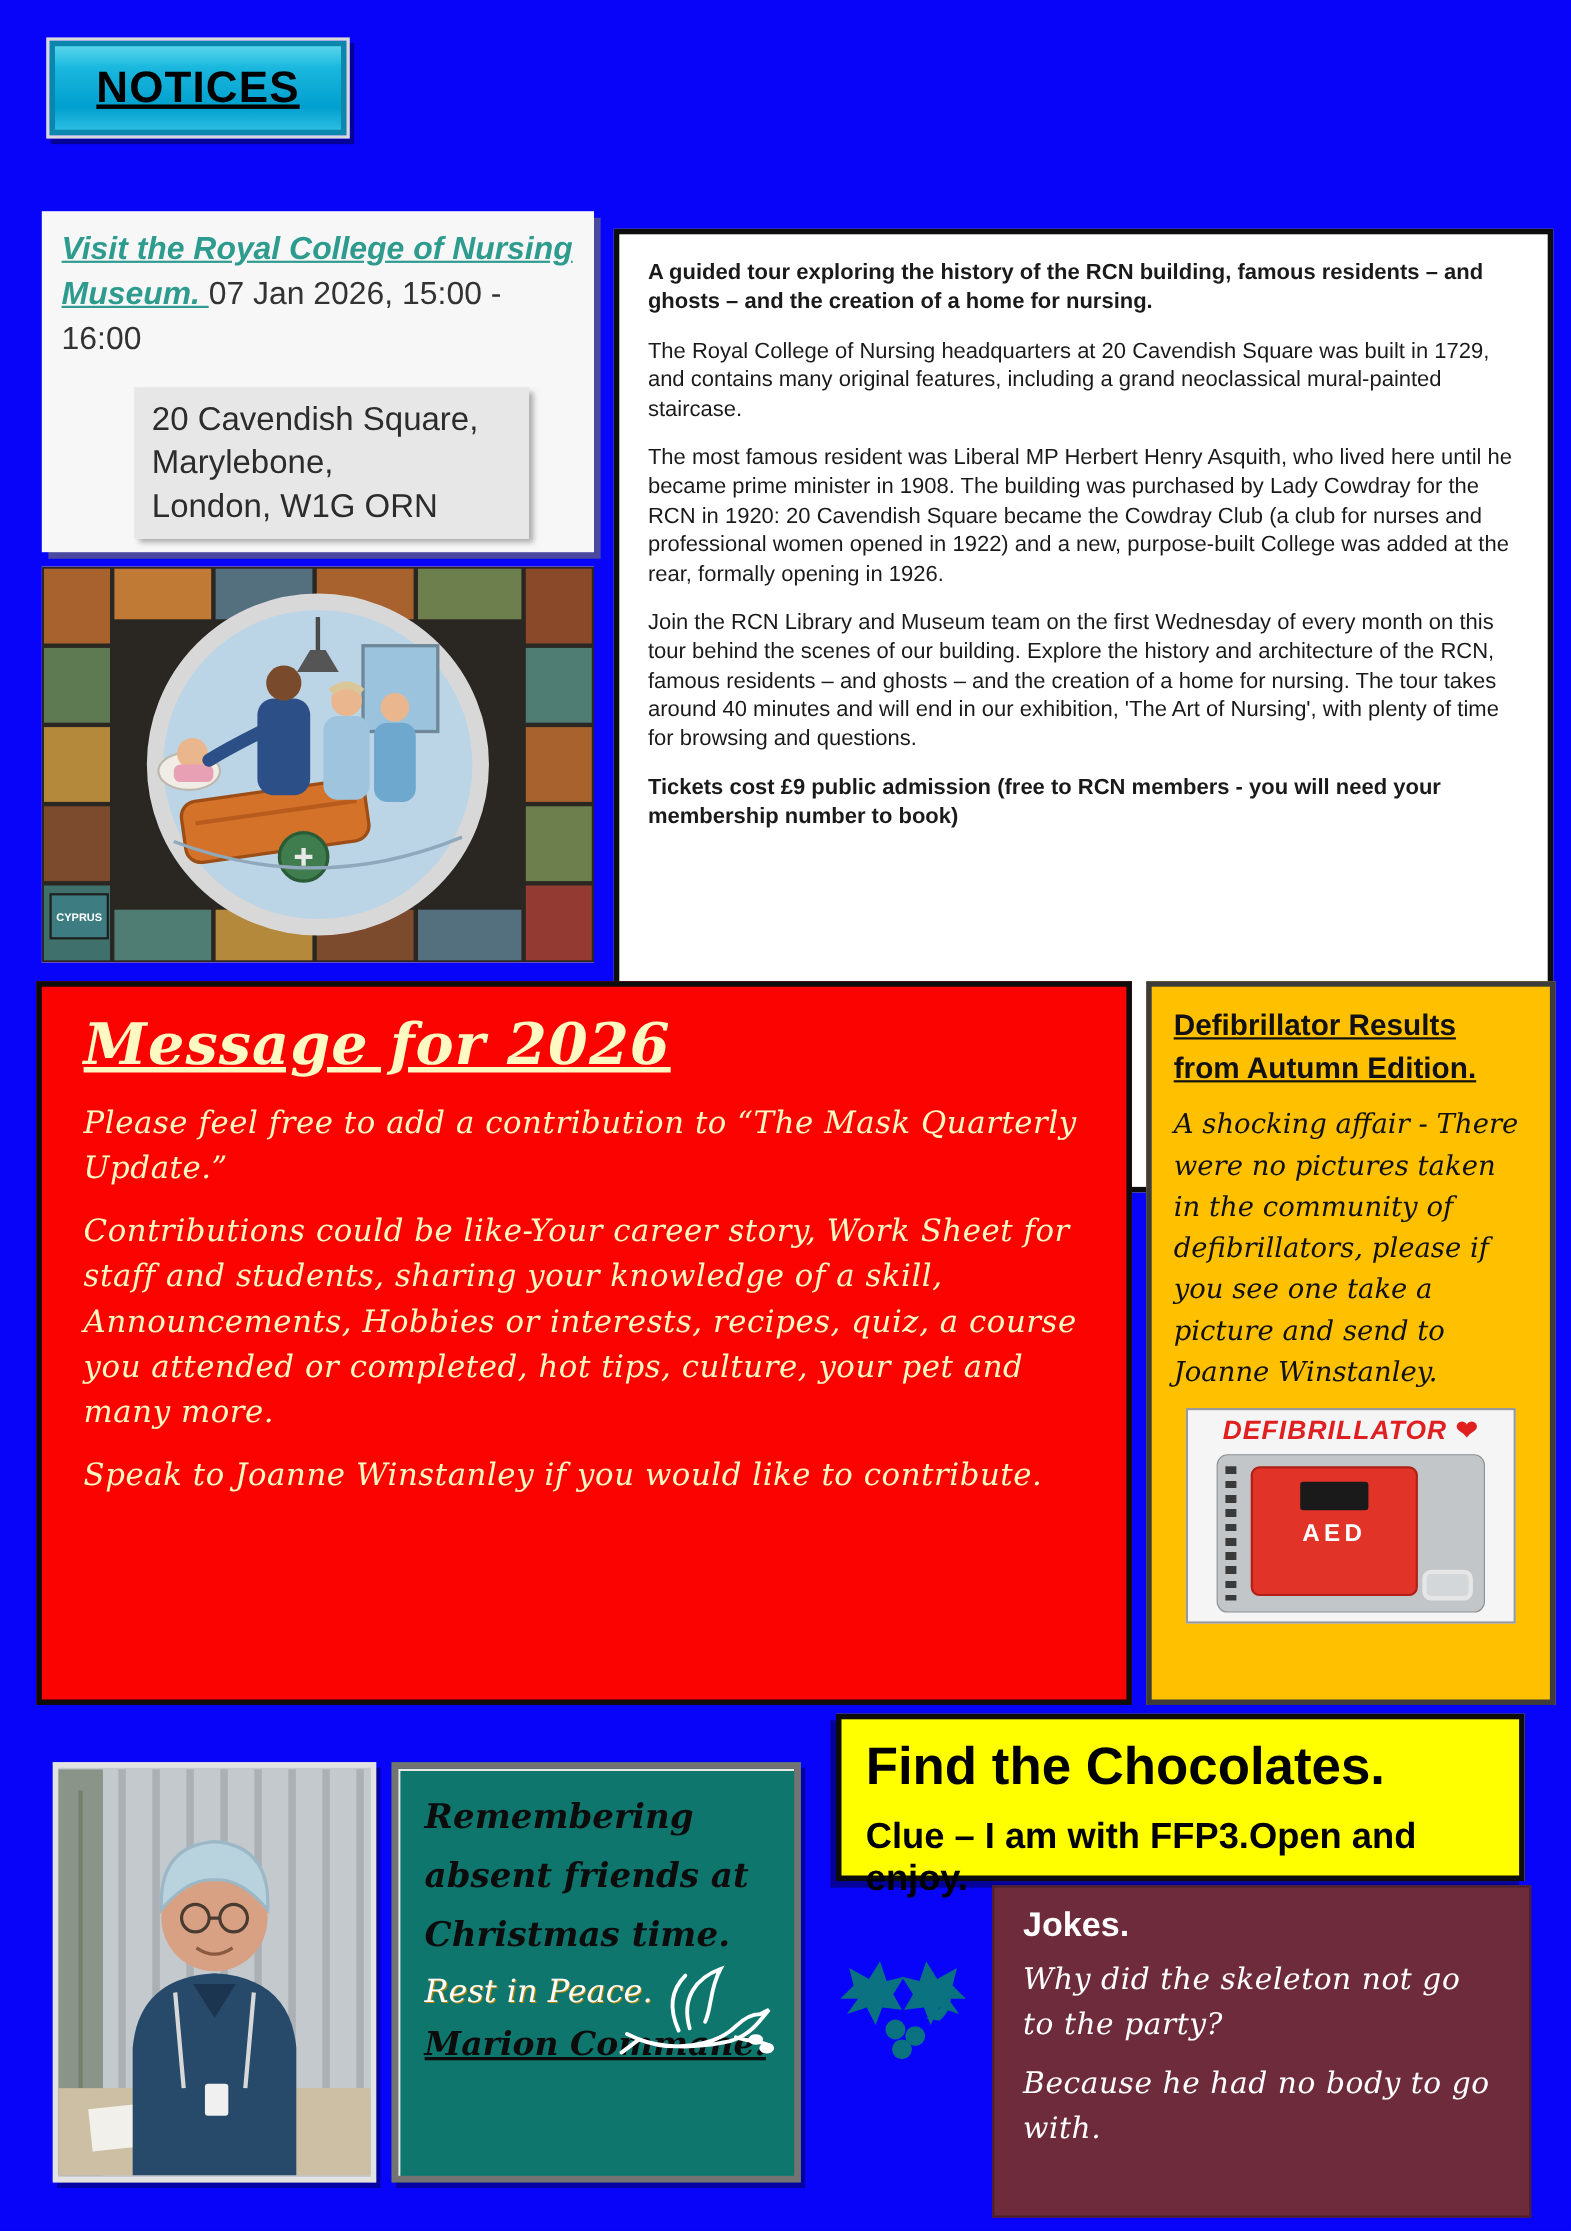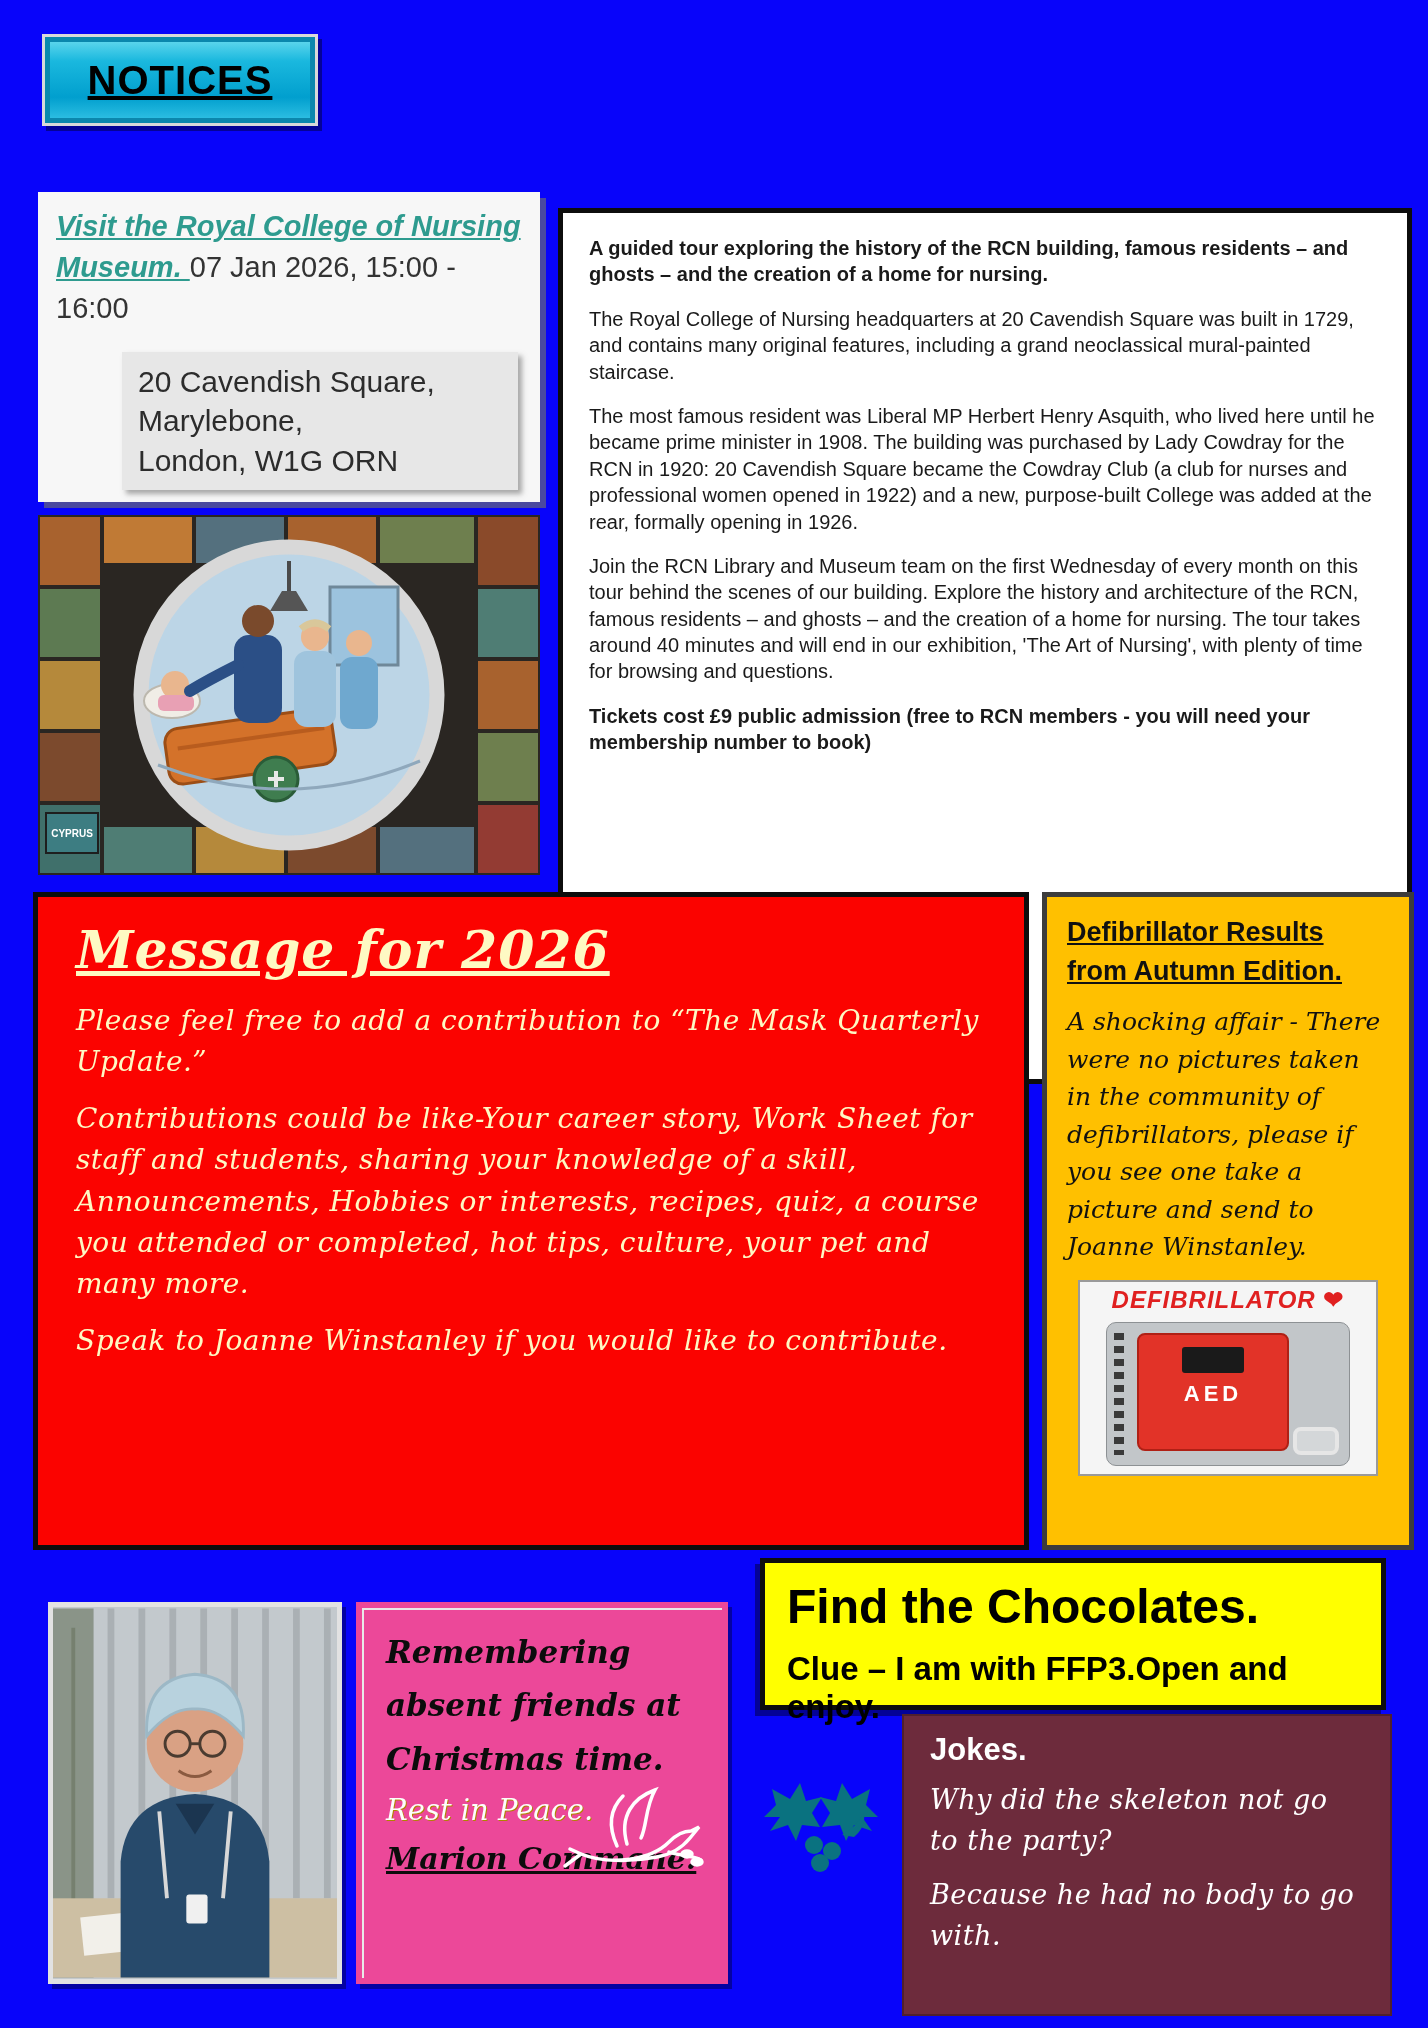--- a/index.html
+++ b/index.html
@@ -19,21 +19,21 @@
   
   .museum-card {
     position:absolute; left:38px; top:192px; width:502px; height:310px;
     background:#f7f7f7; box-shadow:6px 6px 0 rgba(110,110,110,.65);
     padding:14px 18px;
   }
   .museum-title { font-size:29px; line-height:1.42; color:#222; }
   .museum-title .teal { color:#2e9b8f; font-weight:bold; font-style:italic; text-decoration:underline; }
   .museum-title .date { color:#333; }
   .address-box {
-    margin:22px 0 0 66px; width:396px; background:#e7e7e7;
+    margin:22px 0 0 66px; width:359px; background:#e7e7e7;
     box-shadow:4px 4px 5px rgba(90,90,90,.5);
     padding:10px 16px; font-size:30px; line-height:1.32; color:#2c2c2c;
   }
 
   
   .stained-glass { position:absolute; left:38px; top:515px; width:502px; height:360px; background:#f0abfc; }
   .stained-glass svg { display:block; width:100%; height:100%; }
 
   
   .tour-card {
@@ -79,21 +79,21 @@
   .choc-box h3 { font-size:48px; font-weight:bold; color:#000; margin-bottom:16px; }
   .choc-box .clue { font-size:33px; font-weight:bold; color:#000; }
 
   
   .photo-frame { position:absolute; left:48px; top:1602px; width:294px; height:382px; border:5px solid #e2e2e2; background:#c3c9cd; box-shadow:4px 5px 0 rgba(0,0,30,.4); }
   .photo-frame svg { display:block; width:100%; height:100%; }
 
   
   .remember-box {
     position:absolute; left:356px; top:1602px; width:372px; height:382px;
-    background:#ec4899; border:6px solid #ec4899; box-shadow:inset 2px 2px 0 #e9e9e9, 4px 5px 0 rgba(0,0,30,.4);
+    background:#0f766e; border:6px solid #737373; box-shadow:inset 2px 2px 0 #e9e9e9, 4px 5px 0 rgba(0,0,30,.4);
     padding:18px 24px; font-family:"DejaVu Serif", serif; font-style:italic;
   }
   .remember-box .l1 { font-size:31px; line-height:1.72; color:#0c0c0c; font-weight:bold; }
   .remember-box .l2 { font-size:29px; line-height:1.7; color:#fdfdfd; text-shadow:1px 1px 0 #b08400; }
   .remember-box .l3 { font-size:30px; line-height:1.6; color:#0c0c0c; font-weight:bold; text-decoration:underline; }
   .dove { position:absolute; right:6px; bottom:84px; width:160px; height:120px; pointer-events:none; }
 
   
   .holly { position:absolute; left:756px; top:1772px; width:130px; height:112px; }
 

